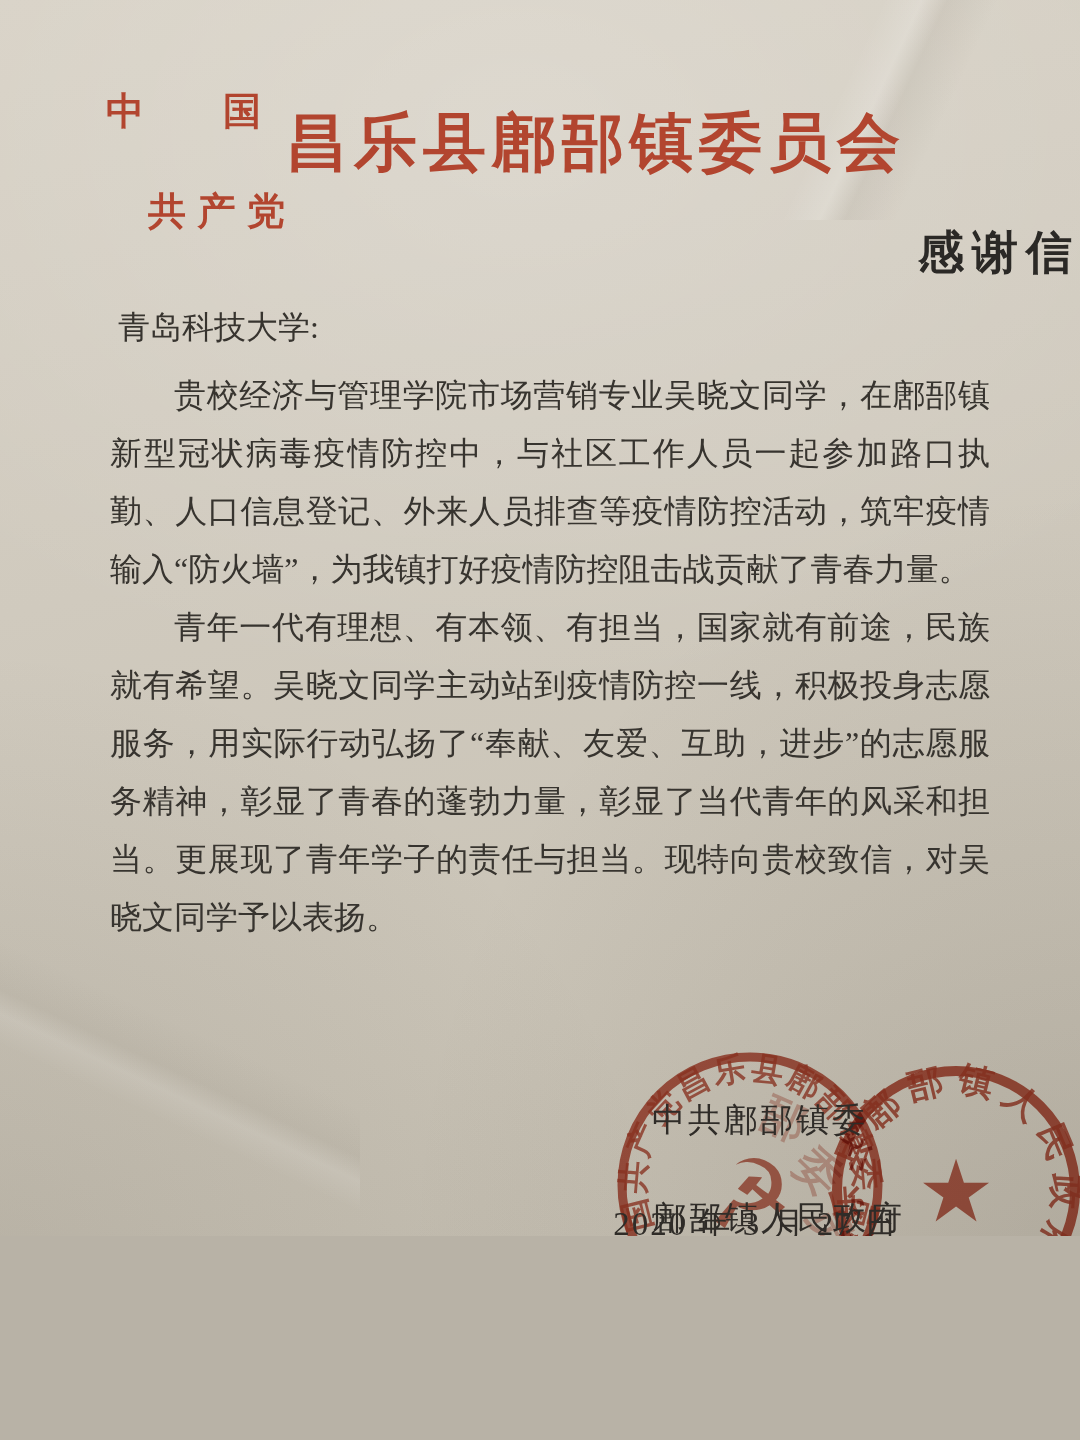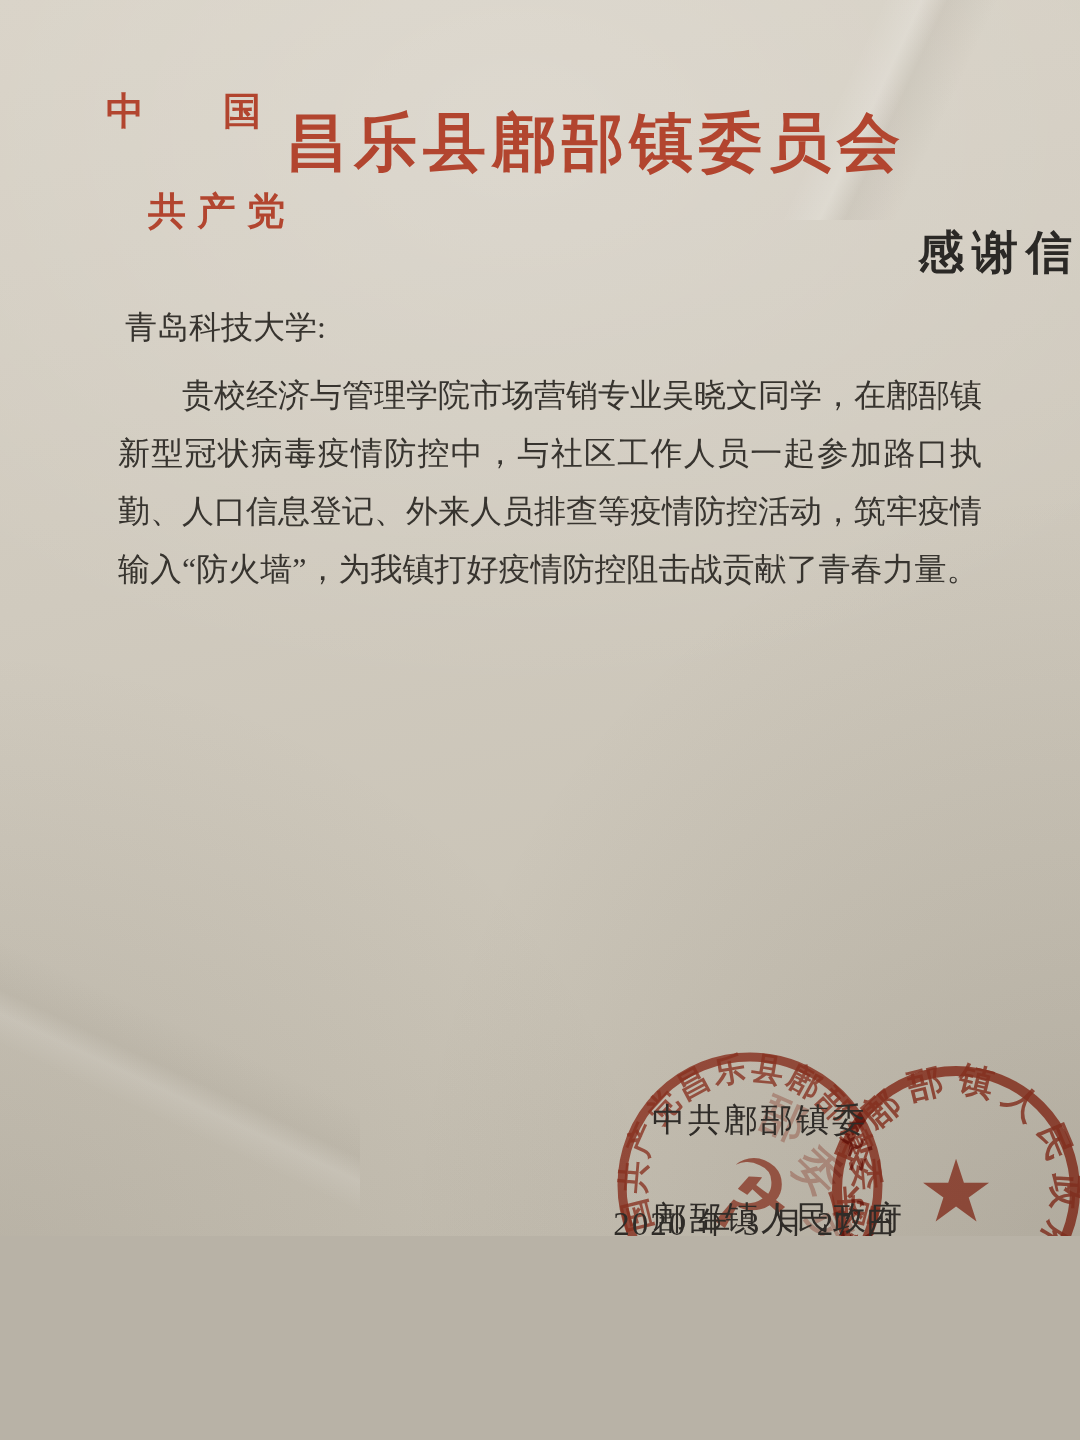--- a/index.html
+++ b/index.html
@@ -22,22 +22,22 @@
 
   .party{position:absolute;left:106px;top:86px;color:#b2452f;font-weight:bold;
     font-size:38px;line-height:50px;letter-spacing:1px;white-space:pre;}
   .committee{position:absolute;left:285px;top:100px;color:#b2452f;font-weight:bold;
     font-size:63px;letter-spacing:6px;white-space:nowrap;text-align:right;}
   .doc-title{position:absolute;left:0;top:222px;width:1080px;text-align:right;
     color:#2b2926;font-weight:bold;font-size:46px;letter-spacing:8px;}
 
   .body-text{position:absolute;left:110px;top:298px;width:880px;color:#37342f;
     font-size:32px;line-height:58px;text-align:justify;}
-  .salutation{margin:0 0 10px 15px;}
-  .body-text p{margin:8px;text-indent:2em;}
+  .salutation{margin:0 0 10px 8px;}
+  .body-text p{margin:0;text-indent:2em;}
 
   .sig{position:absolute;color:#2f2c28;font-size:33px;white-space:nowrap;z-index:3;}
   .sig1{top:1082px;right:212px;letter-spacing:3px;margin-top:16px;}
   .sig2{top:1148px;right:175px;letter-spacing:3px;margin-top:48px;}
   .sig-date{top:1202px;right:181px;letter-spacing:2px;}
 
   .seal{position:absolute;mix-blend-mode:multiply;z-index:2;}
   .seal-party{left:610px;top:1045px;}
   .seal-gov{left:828px;top:1062px;}
   .ghost-char{position:absolute;z-index:1;color:#bb5340;opacity:0.38;font-weight:bold;
@@ -53,20 +53,21 @@
   <div class="party"><span>中　　国</span><br>
     <span>共 产 党</span>
   </div>
   <div class="committee">昌乐县鄌郚镇委员会</div>
 
   <div class="doc-title">感谢信</div>
 
   <div class="body-text">
     <div class="salutation">青岛科技大学:</div>
     <p>贵校经济与管理学院市场营销专业吴晓文同学，在鄌郚镇新型冠状病毒疫情防控中，与社区工作人员一起参加路口执勤、人口信息登记、外来人员排查等疫情防控活动，筑牢疫情输入“防火墙”，为我镇打好疫情防控阻击战贡献了青春力量。</p>
+    <p>青年一代有理想、有本领、有担当，国家就有前途，民族就有希望。吴晓文同学主动站到疫情防控一线，积极投身志愿服务，用实际行动弘扬了“奉献、友爱、互助，进步”的志愿服务精神，彰显了青春的蓬勃力量，彰显了当代青年的风采和担当。更展现了青年学子的责任与担当。现特向贵校致信，对吴晓文同学予以表扬。</p>
   </div>
 
   <div class="sig sig1">中共鄌郚镇委</div>
   <div class="sig sig2">鄌郚镇人民政府</div>
   <div class="sig sig-date">2020 年 3 月 27 日</div>
 
   <span class="ghost-char" style="left:762px;top:1090px;transform:rotate(24deg);">郚</span>
   <span class="ghost-char" style="left:796px;top:1142px;transform:rotate(44deg);">委</span>
   <span class="ghost-char" style="left:808px;top:1198px;transform:rotate(64deg);">员</span>
   <span class="ghost-char" style="left:794px;top:1252px;transform:rotate(84deg);">会</span>

